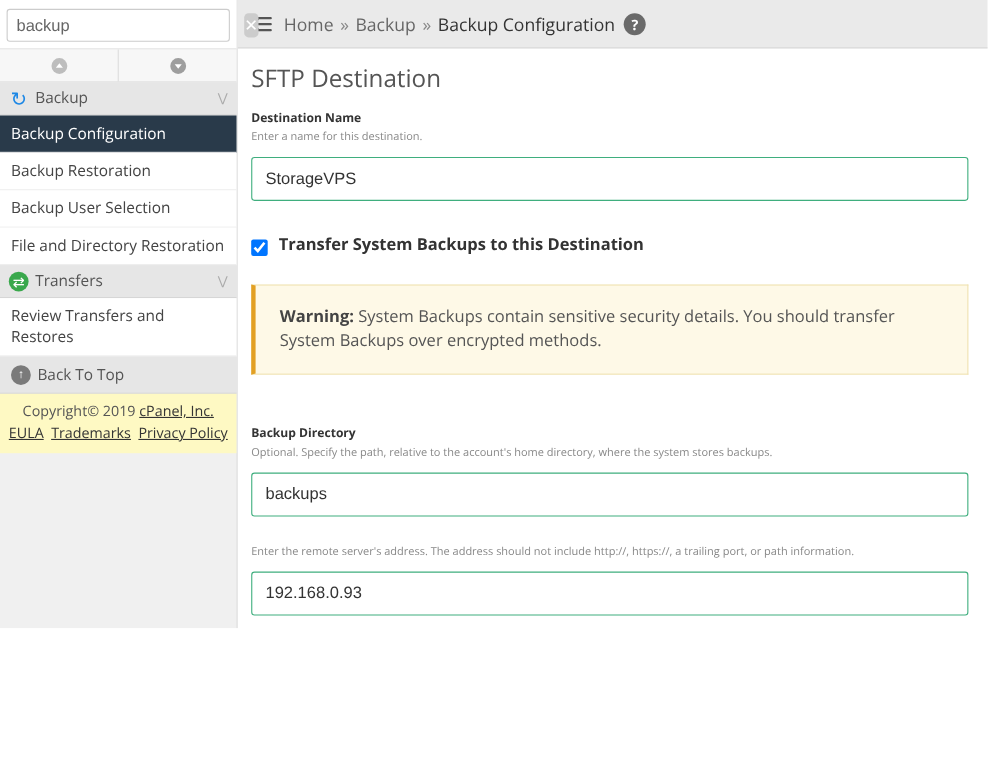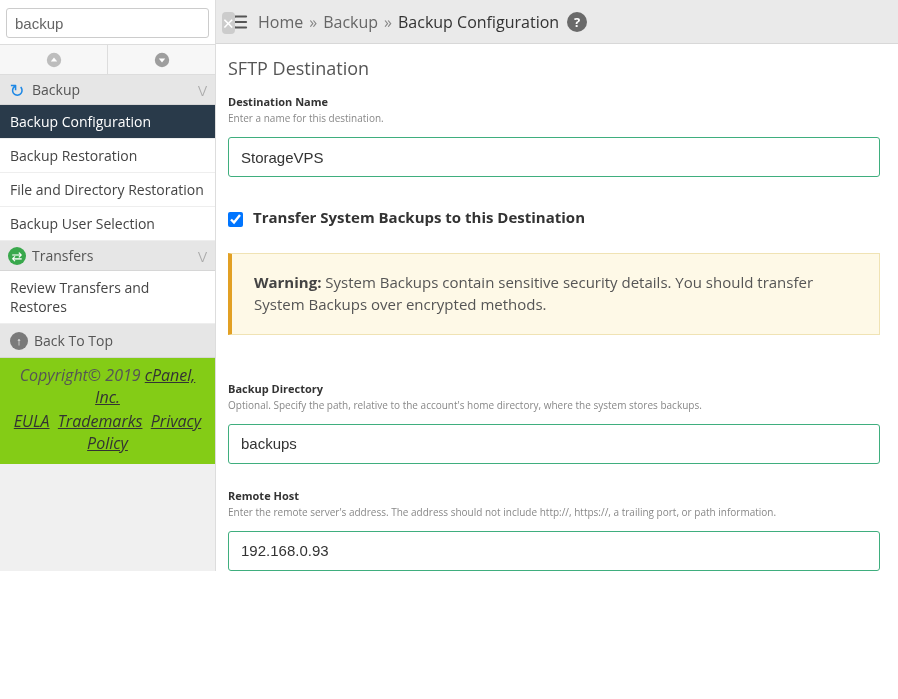--- a/index.html
+++ b/index.html
@@ -109,24 +109,23 @@
   }
   .backtop .bt-icon {
     width: 18px; height: 18px; border-radius: 50%;
     background: #7a7a7a; color: #fff;
     display:flex;align-items:center;justify-content:center;
     margin-right:6px; font-size:11px;
   }
   .sidebar-footer {
     padding: 6px 8px 10px;
     text-align: center;
-    font-size: 16px;
-    color: #555;
-    background: #84cc16;
-    font-style: italic;
+    font-size: 13px;
+    color: #555;
+    background: #fef9c3;
   }
   .sidebar-footer a { color: #333; text-decoration: underline; cursor: pointer; }
   .sidebar-footer .line2 { margin-top: 2px; }
 
   .main { flex: 1; display: flex; flex-direction: column; overflow: hidden; }
   .breadcrumb-bar {
     height: 44px;
     background: #eaeaea;
     border-bottom: 1px solid #d8d8d8;
     display: flex; align-items: center;
@@ -148,21 +147,21 @@
     display:flex;align-items:center;justify-content:center;
     font-size:13px; font-weight:bold; margin-left:8px; cursor:pointer;
   }
 
   .content {
     flex: 1;
     overflow-y: auto;
     padding: 12px 18px 18px 12px;
   }
   .page-title {
-    font-size: 18px;
+    font-size: 22px;
     color: #555;
     font-weight: 400;
     margin-bottom: 14px;
   }
   .field-label {
     font-size: 11px;
     font-weight: 700;
     color: #333;
     margin-bottom: 2px;
   }
@@ -242,24 +241,24 @@
       <span>Backup</span>
       <span class="chevron">⋁</span>
     </div>
     <div class="nav-item active">
       <span>Backup Configuration</span>
     </div>
     <div class="nav-item">
       <span>Backup Restoration</span>
     </div>
     <div class="nav-item">
+      <span>Backup User Selection</span>
+    </div>
+    <div class="nav-item">
       <span>File and Directory Restoration</span>
-    </div>
-    <div class="nav-item">
-      <span>Backup User Selection</span>
     </div>
 
     <div class="nav-section-head">
       <span class="head-icon transfers">⇄</span>
       <span>Transfers</span>
       <span class="chevron">⋁</span>
     </div>
     <div class="nav-item">
       <span>Review Transfers and Restores</span>
     </div>
@@ -318,21 +317,20 @@
       </div>
 
       <div style="height:46px;"></div>
 
       <div class="field-label">Backup Directory</div>
       <div class="field-help">Optional. Specify the path, relative to the account's home directory, where the system stores backups.</div>
       <input class="text-input" type="text" value="backups" style="">
 
       <div class="section-gap"></div>
 
-      <div class="field-label">Remote Host</div>
       <div class="field-help">Enter the remote server's address. The address should not include http://, https://, a trailing port, or path information.</div>
       <input class="text-input" type="text" value="192.168.0.93" style="">
 
       <div class="section-gap"></div>
       <div style="height:10px;"></div>
 
       <div class="field-label">Port</div>
       <div class="field-help">The port that the system uses to communicate with the remote server. By default, SFTP destinations use port 22.</div>
     </div>
   </main>

